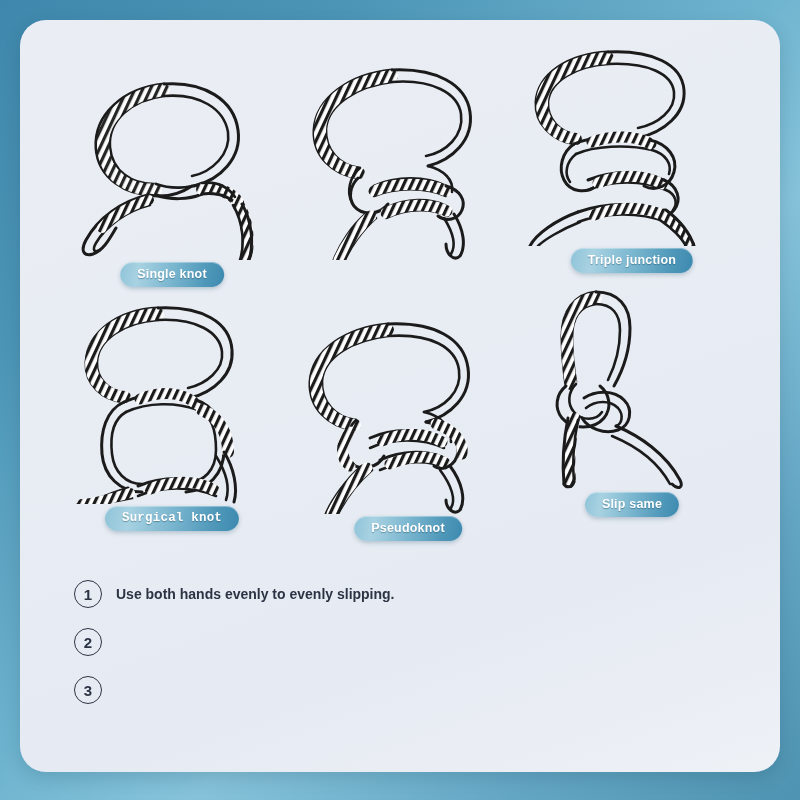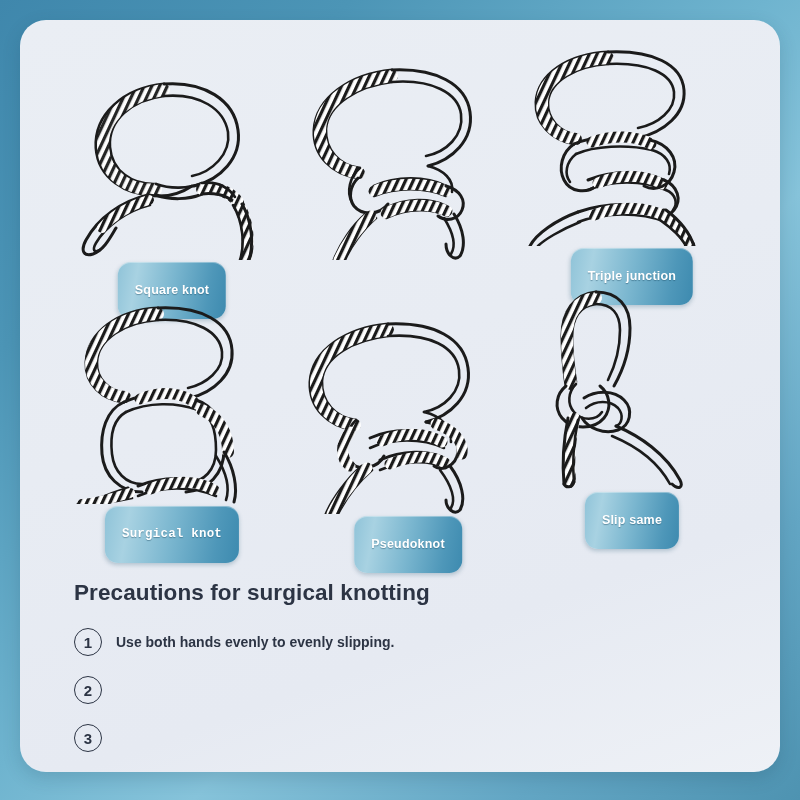--- a/index.html
+++ b/index.html
@@ -53,21 +53,21 @@
   }
   .knot-art svg { display: block; width: 240px; height: 212px; }
 
   .pill {
     position: absolute;
     left: 50%;
     transform: translateX(-50%);
     top: 214px;
     height: 25px;
     line-height: 25px;
-    padding: 16px 17px;
+    padding: 0 17px;
     border-radius: 13px;
     color: #ffffff;
     font-size: 12.5px;
     font-weight: bold;
     letter-spacing: .2px;
     white-space: nowrap;
     background: linear-gradient(100deg, #8fc3d8 0%, #a8d2e2 18%, #7ab6cf 50%, #4e97b9 82%, #3d8aaf 100%);
     box-shadow: 0 2px 4px rgba(40,90,115,.28), inset 0 1px 0 rgba(255,255,255,.35);
     text-shadow: 0 1px 1px rgba(25,70,95,.45);
   }
@@ -153,21 +153,21 @@
               <path d="M190 156 C200 173 202 196 197 212" stroke-width="3"></path>
               <path d="M181 157 C191 174 193 196 188 212" stroke-width="2.6"></path>
 
               <path d="M96 147 C70 153 46 170 34 192 C28 203 32 209 41 206 C52 202 58 190 64 180" stroke-width="3"></path>
               <path d="M98 157 C74 163 54 178 44 195 C40 202 42 205 48 202" stroke-width="2.6"></path>
 
               <path d="M97 152 C78 157 60 168 50 180" stroke="url(#hatchA)" stroke-width="10"></path>
             </g>
           </svg>
         </div>
-        <div class="pill">Square knot</div>
+        <div class="pill">Single knot</div>
       </div>
 
       <div class="knot-cell" style="left:268px; top:28px;">
         <div class="knot-art">
           <svg viewBox="0 0 240 212" xmlns="http://www.w3.org/2000/svg">
             <defs>
               <pattern id="hatchB" width="7" height="7" patternUnits="userSpaceOnUse" patternTransform="rotate(25)">
                 <rect width="7" height="7" fill="#fff"></rect>
                 <rect width="3.2" height="7" fill="#1b1b1b"></rect>
               </pattern>
@@ -374,21 +374,20 @@
               <path d="M100 158 C124 168 146 184 158 206" stroke-width="2.6"></path>
             </g>
           </svg>
         </div>
         <div class="pill">Slip same</div>
       </div>
 
     </div>
 
     <div id="precautions">
-      <h2>Precautions for surgical knotting</h2>
 
       <div class="note-row">
         <div class="note-num">1</div>
         <div class="note-text">Use both hands evenly to evenly slipping.</div>
       </div>
 
       <div class="note-row">
         <div class="note-num">2</div>
       </div>
 

